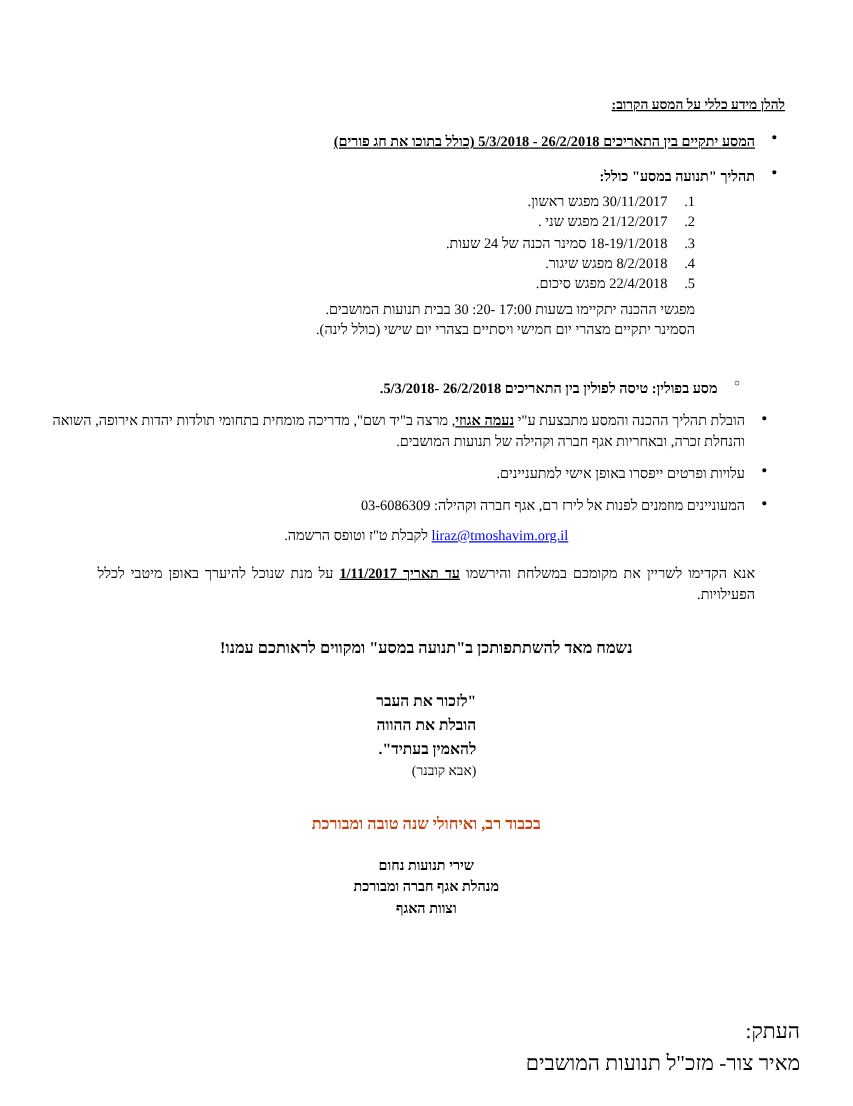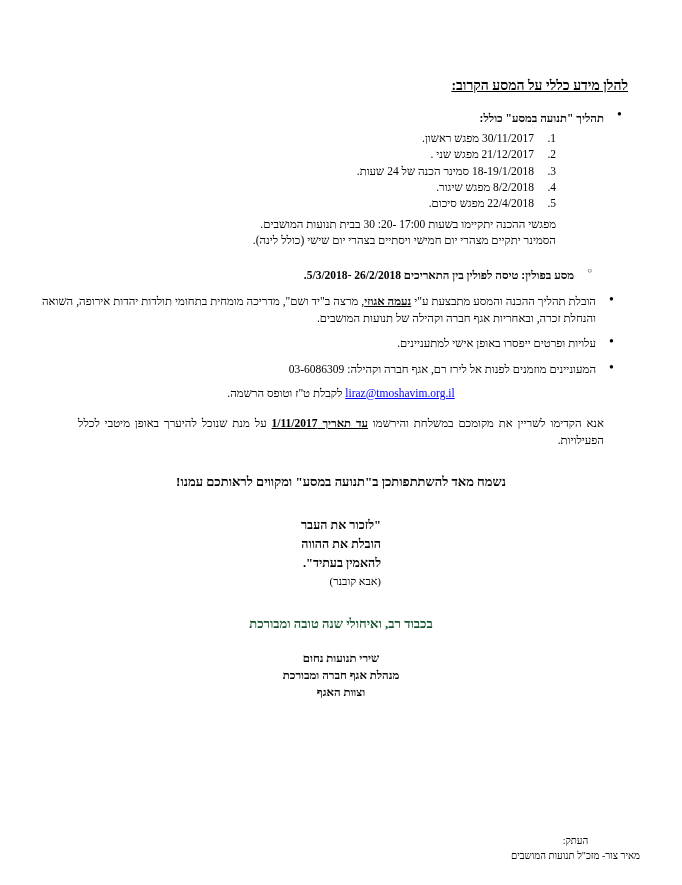--- a/index.html
+++ b/index.html
@@ -15,21 +15,21 @@
     direction: rtl;
   }
   .page {
     position: relative;
     width: 682px;
     height: 885px;
     box-sizing: border-box;
     padding: 78px 42px 20px 42px;
   }
   .doc-title {
-    font-size: 14px;
+    font-size: 11px;
     font-weight: bold;
     text-decoration: underline;
     text-align: right;
     margin: 0 0 14px 0;
     padding-right: 12px;
   }
   ul.lvl1 {
     list-style: none;
     margin: 0;
     padding: 0;
@@ -175,48 +175,51 @@
   }
   .quote .author {
     font-weight: normal;
     font-size: 11px;
   }
   .blessing {
     margin-top: 26px;
     text-align: center;
     font-weight: bold;
     font-size: 13px;
-    color: #14532d;
+    color: #c2410c;
   }
   .signature {
     margin-top: 18px;
     text-align: center;
     font-size: 11.5px;
     font-weight: bold;
     line-height: 1.45;
   }
   .copy-block {
     position: absolute;
     right: 42px;
     bottom: 22px;
-    font-size: 10px;
+    font-size: 17px;
     line-height: 1.5;
-    text-align: center;
+    text-align: right;
   }
   .nowrap { white-space: nowrap; }
 </style>
 </head>
 <body>
 
 <div class="page">
 
   <div class="doc-title">להלן מידע כללי על המסע הקרוב:</div>
 
   <ul class="lvl1">
     <li>
+      <span class="bold-ul">המסע יתקיים בין התאריכים 26/2/2018 -  5/3/2018 (כולל בתוכו את חג פורים)</span>
+    </li>
+    <li>
       <span class="bold">תהליך "תנועה במסע" כולל:</span>
 
 
       <ol class="prep">
         <li>
           <span class="num">1.</span>
           <span>30/11/2017 מפגש ראשון.</span>
         </li>
         <li>
           <span class="num">2.</span>
@@ -234,21 +237,21 @@
           <span class="num">5.</span>
           <span>22/4/2018 מפגש סיכום.</span>
         </li>
       </ol>
 
       <div class="plain para-block">
         <div>מפגשי ההכנה יתקיימו בשעות 17:00 -20: 30 בבית תנועות המושבים.</div>
         <div>הסמינר יתקיים מצהרי יום חמישי ויסתיים בצהרי יום שישי (כולל לינה).</div>
       </div>
 
-      <div class="sub-o" style="margin-top:16px;">
+      <div class="sub-o" style="margin-top:28px;">
         <span class="bold">מסע בפולין: טיסה לפולין בין התאריכים 26/2/2018 -5/3/2018.</span>
       </div>
     </li>
   </ul>
 
 
   <ul class="lvl2">
     <li>
       <span>הובלת תהליך ההכנה והמסע מתבצעת ע"י </span><span class="u-bold">נעמה אגוזי</span><span>, מרצה ב"יד ושם", מדריכה מומחית בתחומי תולדות יהדות אירופה, השואה והנחלת זכרה, ובאחריות אגף חברה וקהילה של תנועות המושבים.</span>
     </li>

